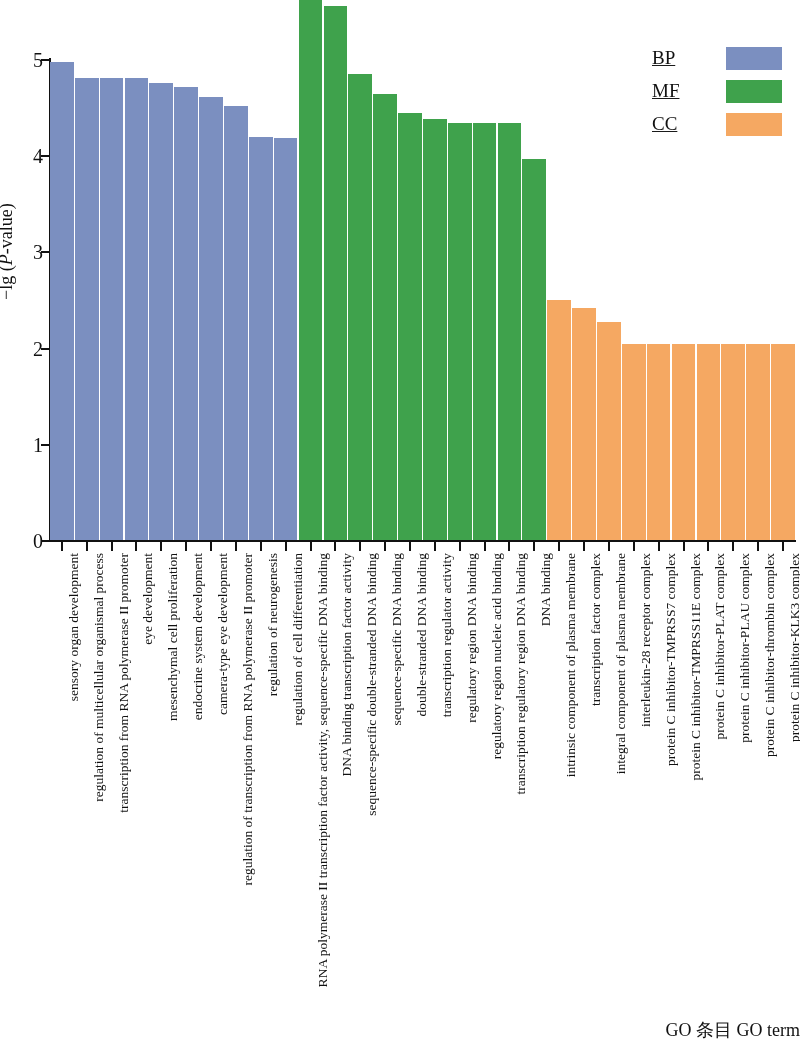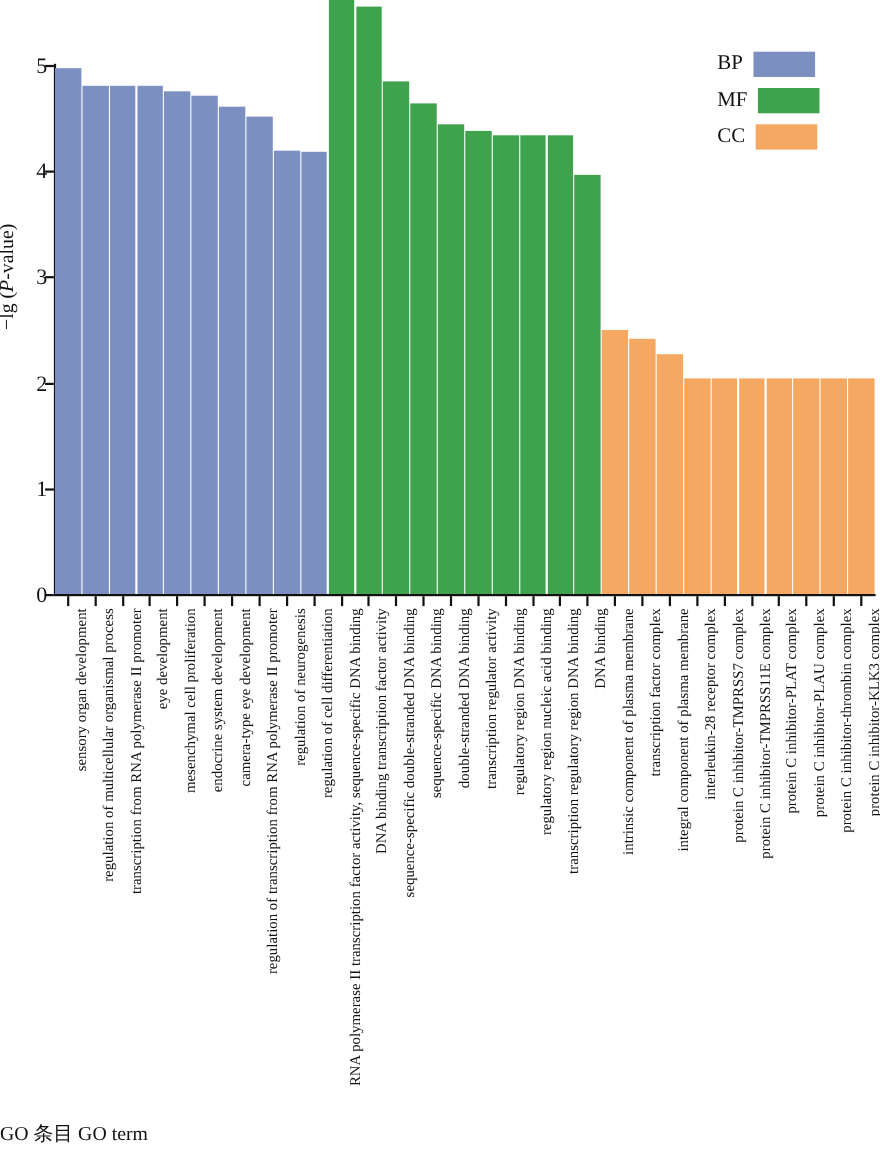--- a/index.html
+++ b/index.html
@@ -95,37 +95,38 @@
     font-size:13.5px;
     line-height:1;
     color:#111;
   }
 
   
   .xtitle{
     position:absolute;
     left:0; top:1018px;
     width:800px;
-    text-align:left;
+    text-align:right;
     font-size:18px;
     color:#111;
   }
 
   
   .legend{
     position:absolute;
     right:18px; top:46px;
     width:130px;
   }
   .legend-row{
     display:flex;
     align-items:center;
-    justify-content:flex-start;
+    justify-content:space-between;
     height:24px;
     margin-bottom:9px;
+    text-decoration:underline;
   }
   .legend-label{
     font-size:19px;
     margin-right:10px;
     color:#111;
   }
   .legend-swatch{
     width:56px;height:23px;
     display:block;
   }

